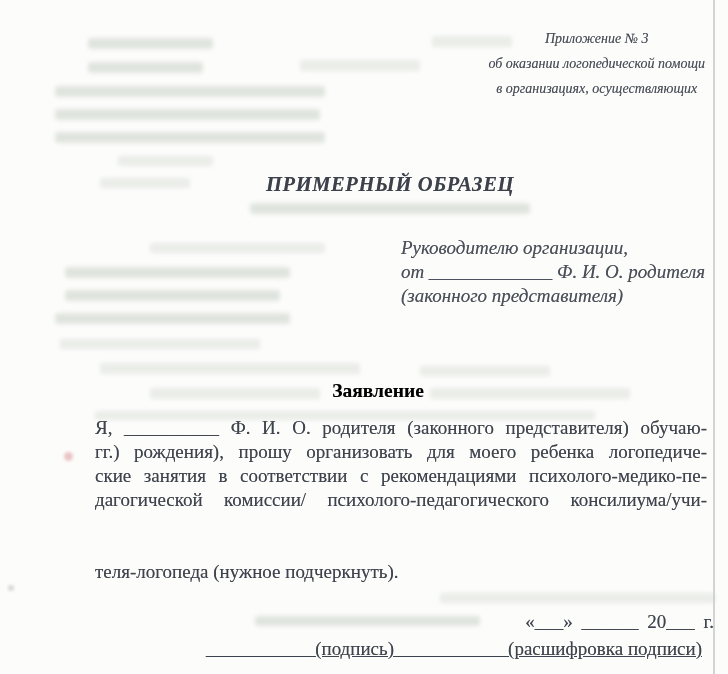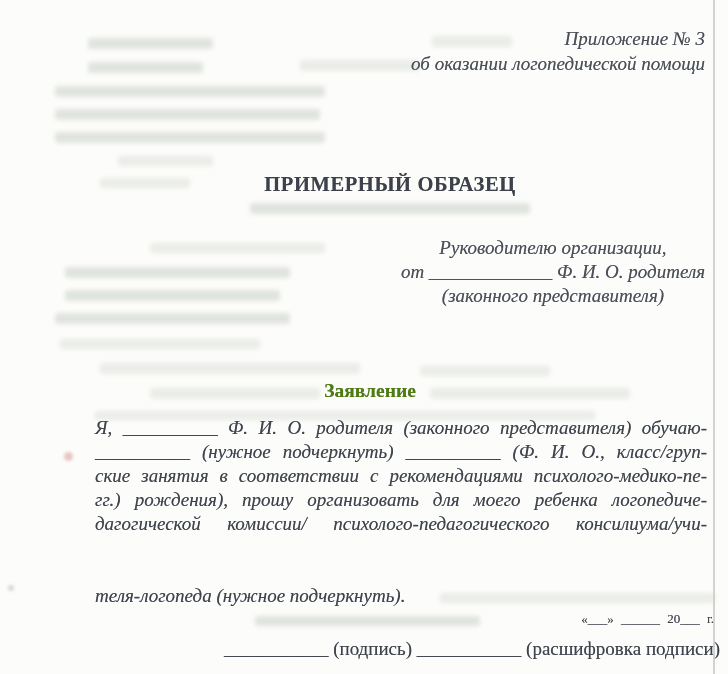--- a/index.html
+++ b/index.html
@@ -37,83 +37,84 @@
     position: absolute;
     background: #d89a9a;
     opacity: .55;
     filter: blur(1.5px);
     border-radius: 50%;
   }
   
   .appendix {
     position: absolute;
     top: 26px; right: 23px;
-    text-align: right;
+    text-align: center;
     font-style: italic;
-    font-size: 19px;
+    font-size: 14px;
     line-height: 25px;
     color: #4a4f59;
     font-family: Liberation Serif, serif;
   }
   .sample-heading {
     position: absolute;
     top: 173px; left: 80px; width: 620px;
     text-align: center;
     font-weight: bold;
+    font-style: italic;
     font-size: 20.5px;
     letter-spacing: .6px;
     color: #3c414b;
   }
   .addressee {
     position: absolute;
     top: 236px; right: 23px;
-    text-align: center;
+    text-align: left;
     font-style: italic;
     font-size: 19px;
     line-height: 23.8px;
     color: #4a4f59;
   }
   .statement-heading {
     position: absolute;
-    top: 380px; left: 40px; width: 660px;
+    top: 380px; left: 48px; width: 660px;
     text-align: center;
     font-weight: bold;
     font-size: 19.5px;
-    color: #4d7c0f;
+    color: #000000;
   }
   .body-par {
     position: absolute;
     top: 416px; left: 95px; width: 612px;
     font-size: 19px;
     line-height: 23.9px;
     color: #3e434d;
   }
   .body-line {
     text-align: justify;
     text-align-last: justify;
     white-space: nowrap;
-    font-style: italic;
   }
   .body-line.last {
     text-align: left;
     text-align-last: left;
     margin-top: 48px;
   }
   .date-line {
     position: absolute;
     top: 611px; right: 14px;
-    font-size: 13px;
+    font-size: 19px;
     color: #3e434d;
     word-spacing: 4px;
   }
   .signature-line {
     position: absolute;
-    top: 638px; right: 8px;
+    top: 638px; right: 26px;
     font-size: 19px;
     color: #3e434d;
+    text-decoration: underline;
   }
   
   .appendix, .sample-heading, .addressee, .statement-heading,
   .body-par, .date-line, .signature-line {
     text-shadow: 0 0 .6px rgba(62,67,77,.55);
   }
 </style>
 </head>
 <body>
 
@@ -140,37 +141,37 @@
   <div class="smudge light" style="left:430px; top:388px; width:200px; height:11px;"></div>
   <div class="smudge light" style="left:95px;  top:411px; width:500px; height:9px;"></div>
   <div class="smudge light" style="left:440px; top:593px; width:275px; height:10px;"></div>
   <div class="smudge" style="left:255px; top:616px; width:225px; height:10px;"></div>
   <div class="dot-pink" style="left:64px; top:452px; width:9px; height:9px;"></div>
   <div class="dot-pink" style="left:8px; top:585px; width:6px; height:6px; background:#b9b9b4;"></div>
 
   <div class="appendix">
     <div>Приложение № 3</div>
     <div>об оказании логопедической помощи</div>
+    <div>в организациях, осуществляющих</div>
   </div>
 
   <div class="sample-heading">ПРИМЕРНЫЙ ОБРАЗЕЦ</div>
 
   <div class="addressee">
     <div>Руководителю организации,</div>
     <div>от _____________ Ф. И. О. родителя</div>
     <div>(законного представителя)</div>
   </div>
 
   <div class="statement-heading">Заявление</div>
 
   <div class="body-par">
     <div class="body-line">Я, __________ Ф. И. О. родителя (законного представителя) обучаю-</div>
-    <div class="body-line">__________ (нужное подчеркнуть) __________ (Ф. И. О., класс/груп-</div>
+    <div class="body-line">гг.) рождения), прошу организовать для моего ребенка логопедиче-</div>
     <div class="body-line">ские занятия в соответствии с рекомендациями психолого-медико-пе-</div>
-    <div class="body-line">гг.) рождения), прошу организовать для моего ребенка логопедиче-</div>
     <div class="body-line">дагогической комиссии/ психолого-педагогического консилиума/учи-</div>
     <div class="body-line last">теля-логопеда (нужное подчеркнуть).</div>
   </div>
 
   <div class="date-line">«___» ______ 20___ г.</div>
 
   <div class="signature-line">___________ (подпись) ___________ (расшифровка подписи)</div>
 
   <div class="page-edge"></div>
 </div>

